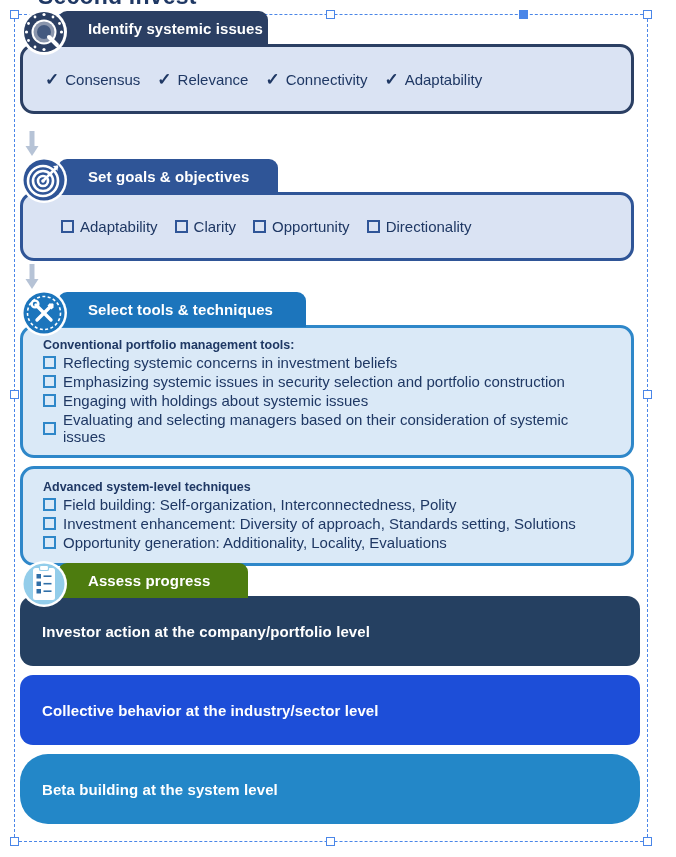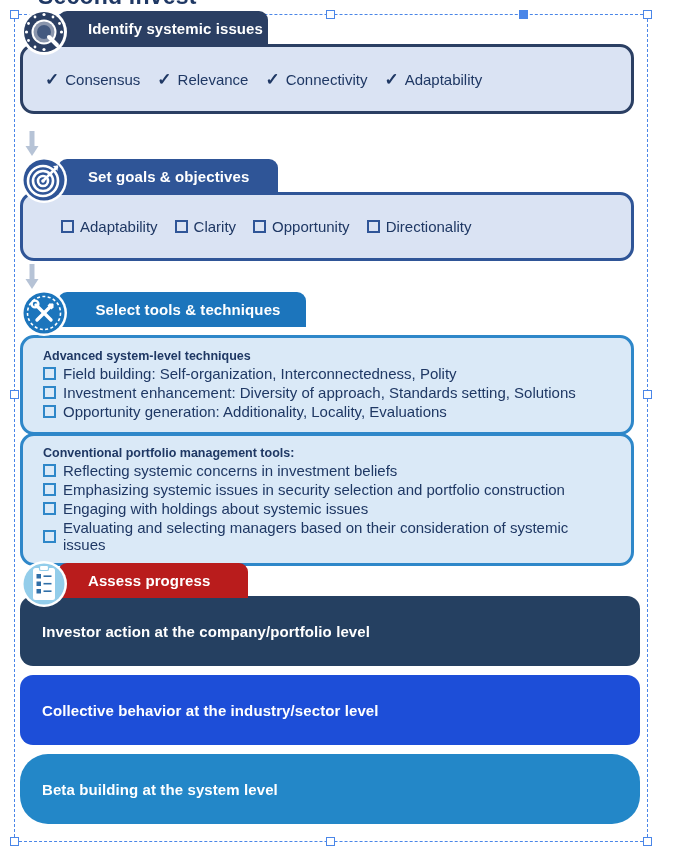--- a/index.html
+++ b/index.html
@@ -128,36 +128,36 @@
     height: 69px;
     background: #dae3f3;
     border: 3px solid #2f5597;
     display: flex;
     align-items: center;
     padding-left: 38px;
   }
 
   
   #step3 { top: 289px; }
-  #step3 .tab { background: #1c75bc; width: 248px; justify-content: center; }
+  #step3 .tab { background: #1c75bc; width: 248px; }
   #step3 .panel {
     margin-top: -2px;
     width: 614px;
     background: #dae9f7;
     border: 3px solid #2e87c9;
     padding: 10px 18px 10px 20px;
   }
   #step3 .panel.second {
     margin-top: 8px;
     padding: 11px 18px 12px 20px;
   }
 
   
   #step4 { top: 560px; }
-  #step4 .tab { background: #b91c1c; width: 190px; }
+  #step4 .tab { background: #4d7c0f; width: 190px; }
   #step4 .tab .tab-label { color: #ffffff; }
 
   .result-bar {
     width: 620px;
     height: 70px;
     border-radius: 13px;
     display: flex;
     align-items: center;
     padding-left: 22px;
     box-sizing: border-box;
@@ -366,53 +366,53 @@
         </g>
         <circle cx="15" cy="15" r="3.4" fill="none" stroke="#ffffff" stroke-width="2.4"></circle>
         <path d="M30 14 L34 18 L31.5 20.5 L27.5 16.5 Z" fill="#ffffff"></path>
       </svg>
     </div>
     <div class="tab">
       <span class="tab-label">Select tools &amp; techniques</span>
     </div>
   </div>
 
+  <div class="panel">
+    <div class="list-title">Conventional portfolio management tools:</div>
+    <div class="list-row">
+      <span class="box-glyph light"></span>
+      <span class="item-text">Reflecting systemic concerns in investment beliefs</span>
+    </div>
+    <div class="list-row">
+      <span class="box-glyph light"></span>
+      <span class="item-text">Emphasizing systemic issues in security selection and portfolio construction</span>
+    </div>
+    <div class="list-row">
+      <span class="box-glyph light"></span>
+      <span class="item-text">Engaging with holdings about systemic issues</span>
+    </div>
+    <div class="list-row">
+      <span class="box-glyph light"></span>
+      <span class="item-text">Evaluating and selecting managers based on their consideration of systemic issues</span>
+    </div>
+  </div>
+
   <div class="panel second">
     <div class="list-title">Advanced system-level techniques</div>
     <div class="list-row">
       <span class="box-glyph light"></span>
       <span class="item-text">Field building: Self-organization, Interconnectedness, Polity</span>
     </div>
     <div class="list-row">
       <span class="box-glyph light"></span>
       <span class="item-text">Investment enhancement: Diversity of approach, Standards setting, Solutions</span>
     </div>
     <div class="list-row">
       <span class="box-glyph light"></span>
       <span class="item-text">Opportunity generation: Additionality, Locality, Evaluations</span>
-    </div>
-  </div>
-
-  <div class="panel">
-    <div class="list-title">Conventional portfolio management tools:</div>
-    <div class="list-row">
-      <span class="box-glyph light"></span>
-      <span class="item-text">Reflecting systemic concerns in investment beliefs</span>
-    </div>
-    <div class="list-row">
-      <span class="box-glyph light"></span>
-      <span class="item-text">Emphasizing systemic issues in security selection and portfolio construction</span>
-    </div>
-    <div class="list-row">
-      <span class="box-glyph light"></span>
-      <span class="item-text">Engaging with holdings about systemic issues</span>
-    </div>
-    <div class="list-row">
-      <span class="box-glyph light"></span>
-      <span class="item-text">Evaluating and selecting managers based on their consideration of systemic issues</span>
     </div>
   </div>
 </div>
 
 <div class="arrow" style="top:534px;">
   <svg width="14" height="26" viewBox="0 0 14 26">
     <path d="M7 0 L7 16" stroke="#b6c3d6" stroke-width="5"></path>
     <path d="M0.5 15 L7 25 L13.5 15 Z" fill="#b6c3d6"></path>
   </svg>
 </div>

